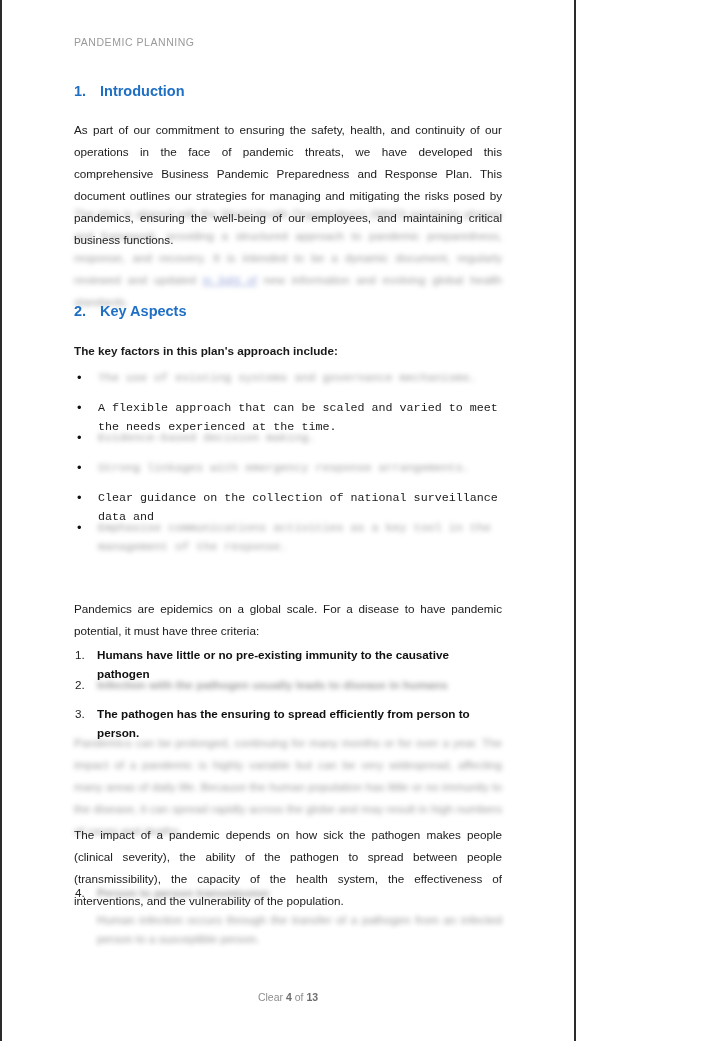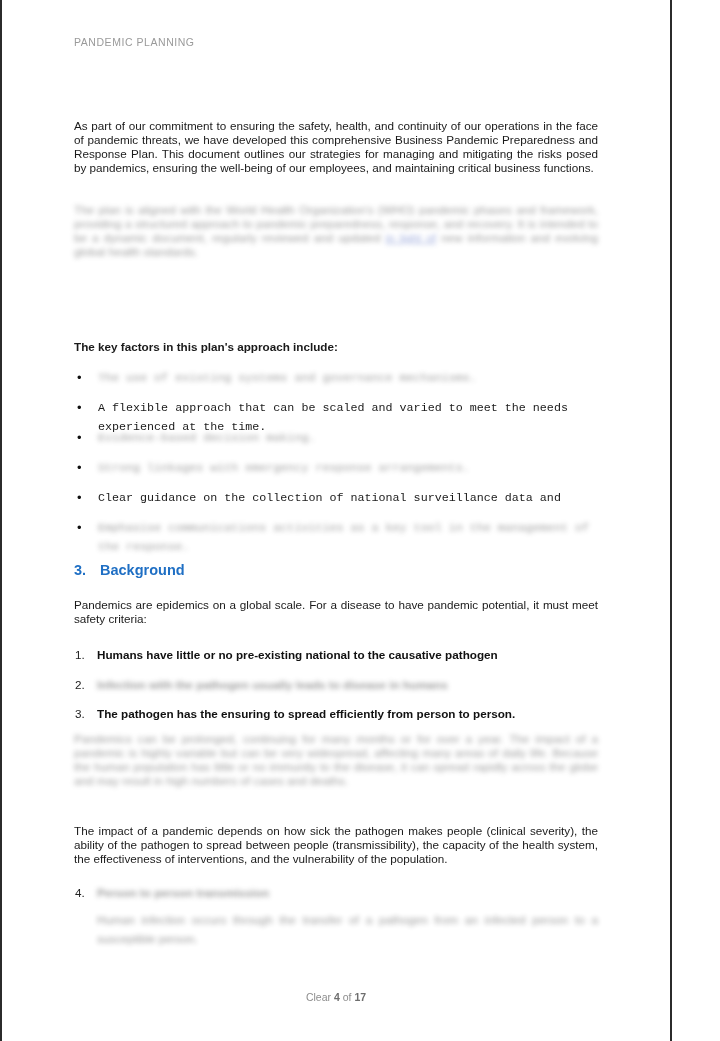--- a/index.html
+++ b/index.html
@@ -6,21 +6,21 @@
     margin: 0;
     padding: 0;
     background: #ffffff;
   }
   body {
     font-family: "Liberation Sans", sans-serif;
     -webkit-font-smoothing: antialiased;
   }
   .page {
     position: relative;
-    width: 672px;
+    width: 576px;
     height: 1041px;
     background: #ffffff;
     box-sizing: border-box;
     border-left: 2px solid #2b2b2b;
     border-right: 2px solid #2b2b2b;
     overflow: hidden;
   }
   .content {
     position: absolute;
     left: 72px;
@@ -55,21 +55,21 @@
     display: inline-block;
     width: 26px;
   }
 
   
   .para {
     position: absolute;
     left: 0;
     right: 0;
     font-size: 11.7px;
-    line-height: 14px;
+    line-height: 22px;
     color: #1a1a1a;
     text-align: justify;
     text-justify: inter-word;
   }
   .para.nojust { text-align: left; }
 
   
   .redacted {
     filter: blur(2.6px);
     opacity: 0.5;
@@ -155,25 +155,31 @@
   .footer b { color: #6e6e6e; }
 </style>
 </head>
 <body>
 
 <div class="page">
   <div class="content">
 
     <div class="doc-header">PANDEMIC PLANNING</div>
 
+    <div class="heading" style="top:83px;">
+      <span class="num">1.</span><span>Introduction</span>
+    </div>
 
     <div class="para" style="top:119px;">As part of our commitment to ensuring the safety, health, and continuity of our operations in the face of pandemic threats, we have developed this comprehensive Business Pandemic Preparedness and Response Plan. This document outlines our strategies for managing and mitigating the risks posed by pandemics, ensuring the well-being of our employees, and maintaining critical business functions.</div>
 
     <div class="para redacted" style="top:203px;"><span>The plan is aligned with the World Health Organization's (WHO) pandemic phases and framework, providing a structured approach to pandemic preparedness, response, and recovery. It is intended to be</span> <span>a dynamic document, regularly reviewed and updated </span><span class="link-frag">in light of</span><span> new information and evolving global health standards.</span></div>
 
+    <div class="heading" style="top:303px;">
+      <span class="num">2.</span><span>Key Aspects</span>
+    </div>
 
     <div class="para nojust" style="top:340px;font-weight:bold;">The key factors in this plan's approach include:</div>
 
     <div class="bullet-row" style="top:369px;">
       <span class="marker">•</span>
       <span class="btext redacted">The use of existing systems and governance mechanisms.</span>
     </div>
 
     <div class="bullet-row" style="top:399px;">
       <span class="marker">•</span>
@@ -193,29 +199,26 @@
     <div class="bullet-row" style="top:489px;">
       <span class="marker">•</span>
       <span class="btext">Clear guidance on the collection of national surveillance data and</span>
     </div>
 
     <div class="bullet-row" style="top:519px;">
       <span class="marker">•</span>
       <span class="btext redacted">Emphasise communications activities as a key tool in the management of the response.</span>
     </div>
 
-    <div class="heading" style="top:562px;">
-      <span class="num">3.</span><span>Background</span>
-    </div>
-
-    <div class="para" style="top:598px;">Pandemics are epidemics on a global scale. For a disease to have pandemic potential, it must meet safety criteria:</div>
+
+    <div class="para" style="top:598px;">Pandemics are epidemics on a global scale. For a disease to have pandemic potential, it must have three criteria:</div>
 
     <div class="num-row" style="top:646px;">
       <span class="marker">1.</span>
-      <span class="ntext">Humans have little or no pre-existing national to the causative pathogen</span>
+      <span class="ntext">Humans have little or no pre-existing immunity to the causative pathogen</span>
     </div>
 
     <div class="num-row" style="top:676px;">
       <span class="marker">2.</span>
       <span class="ntext redacted">Infection with the pathogen usually leads to disease in humans</span>
     </div>
 
     <div class="num-row" style="top:705px;">
       <span class="marker">3.</span>
       <span class="ntext">The pathogen has the ensuring to spread efficiently from person to person.</span>
@@ -229,17 +232,17 @@
       <span class="marker">4.</span>
       <span class="ntext redacted">Person to person transmission</span>
     </div>
 
     <div class="sub-para redacted redacted-strong" style="top:911px;">Human infection occurs through the transfer of a pathogen from an infected person to a susceptible person.</div>
 
     <div class="footer">
       <span>Clear</span>
       <b>4</b>
       <span>of</span>
-      <b>17</b>
+      <b>13</b>
     </div>
 
   </div>
 </div>
 
 </body></html>

